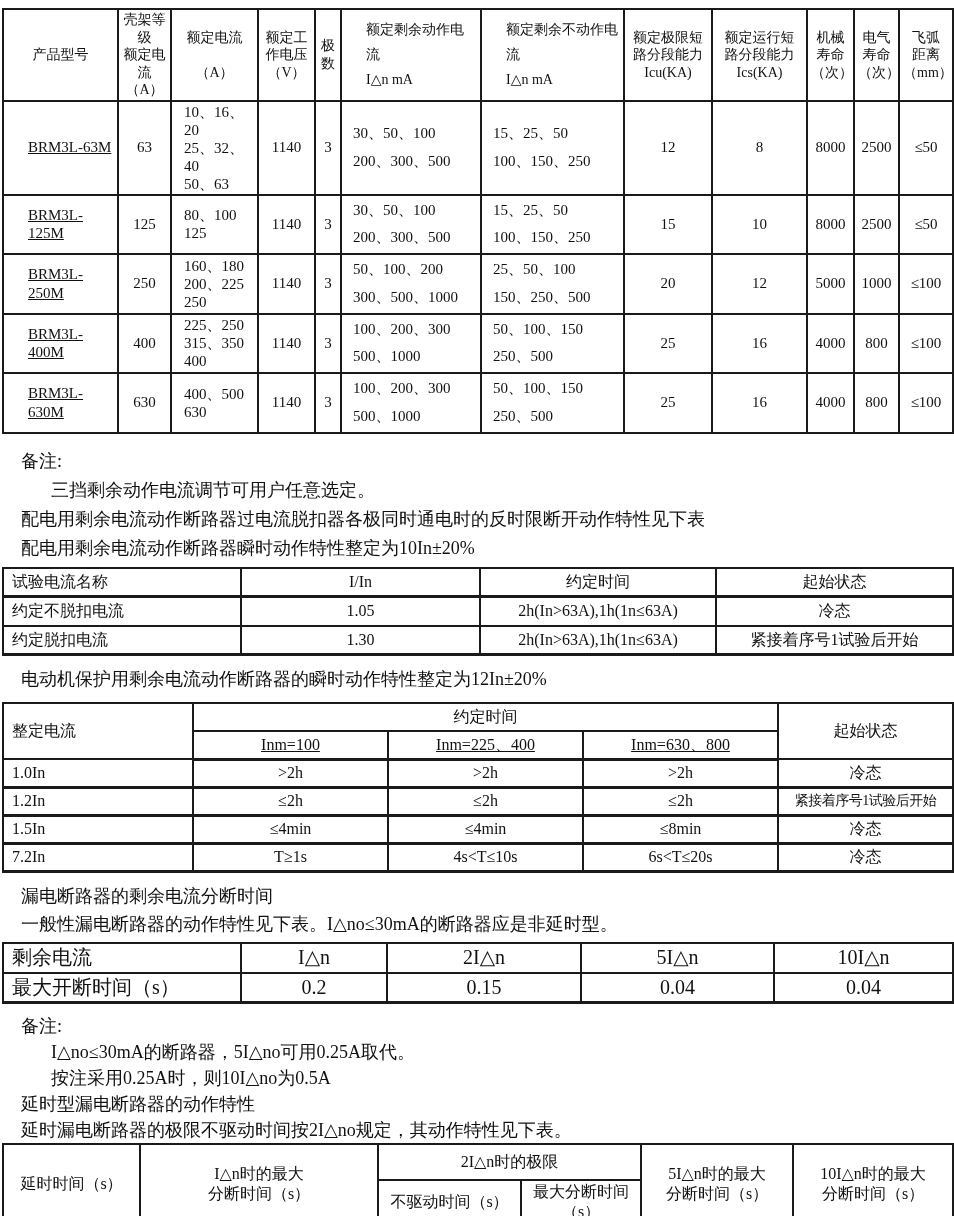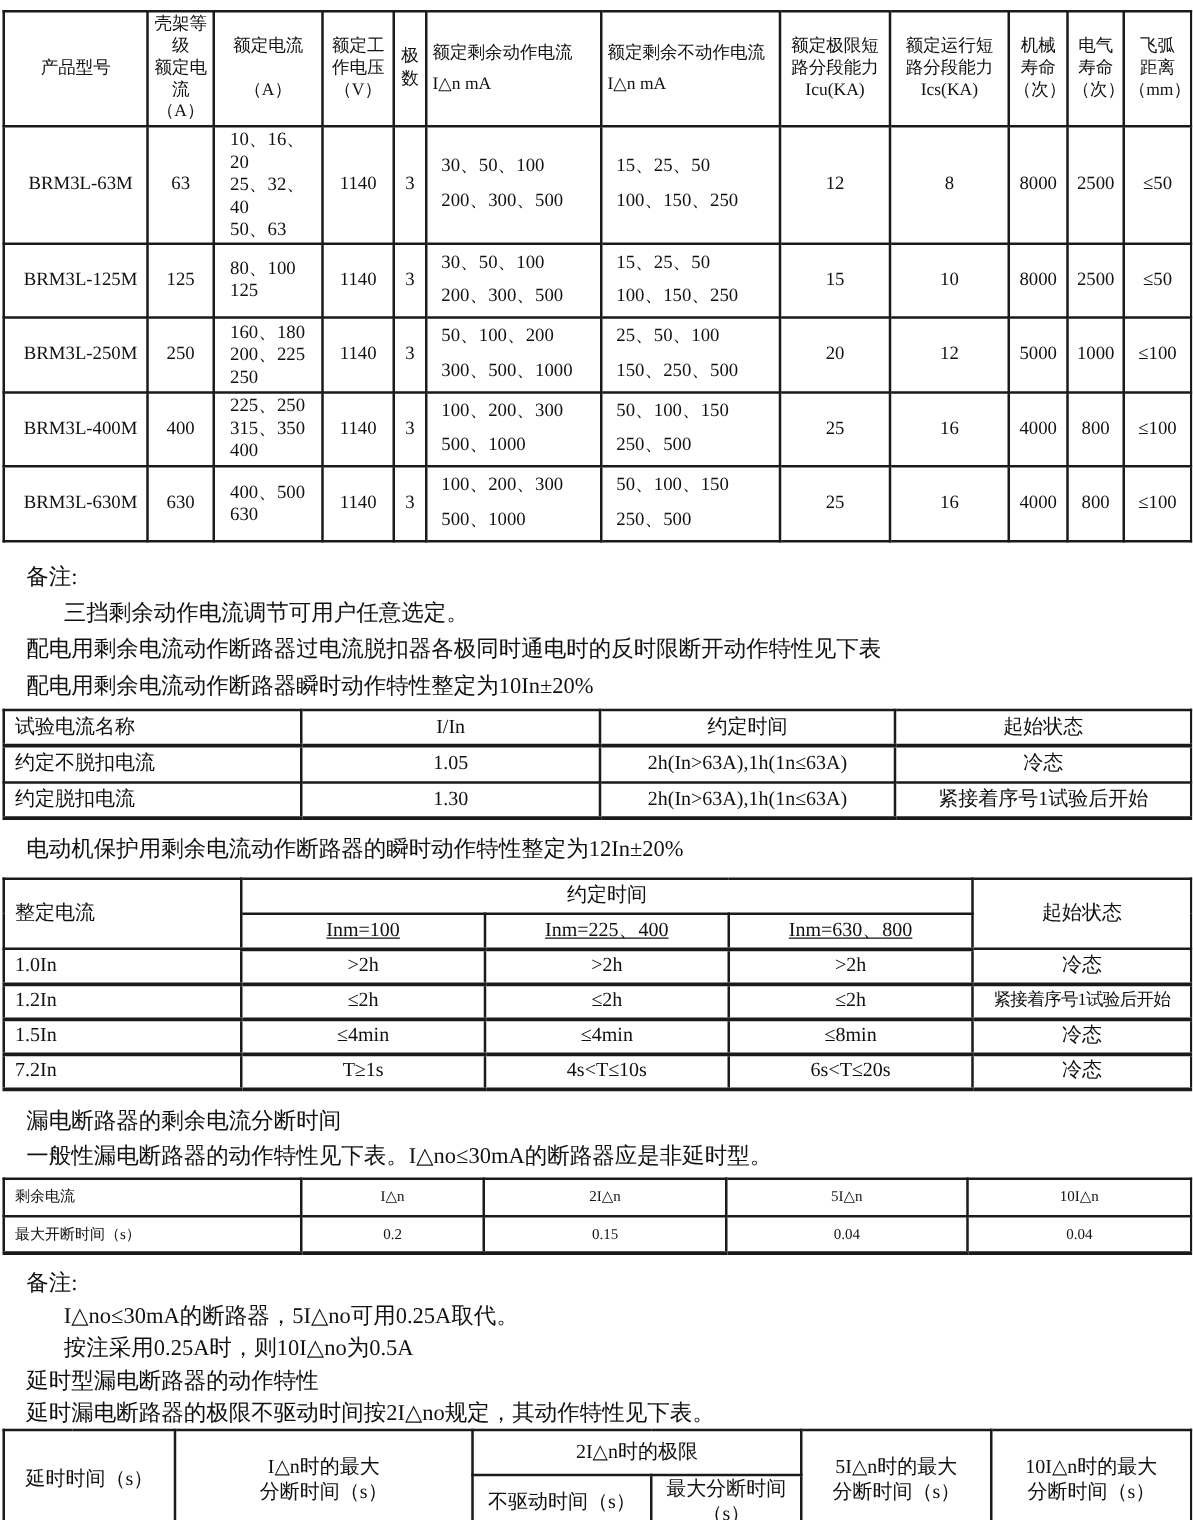--- a/index.html
+++ b/index.html
@@ -9,22 +9,22 @@
     font-family:"Liberation Serif","DejaVu Serif",serif;overflow:hidden;
   }
   table{border-collapse:collapse;table-layout:fixed;width:950px;}
   td{border:2px solid #1a1a1a;text-align:center;vertical-align:middle;
      padding:1px 3px;font-size:15px;line-height:1.25;overflow:hidden;}
   .pre{white-space:pre-line;}
 
   
   .t1 td{font-size:15px;}
   .t1 tr.hdr td{font-size:14px;line-height:1.25;}
-  .t1 tr.hdr td:nth-child(6),.t1 tr.hdr td:nth-child(7){text-align:left;padding-left:4px;line-height:1.8;}
-  .t1 tr.body td:nth-child(1){text-align:center;padding-left:11px;}
+  .t1 tr.hdr td:nth-child(6),.t1 tr.hdr td:nth-child(7){text-align:left;padding-left:24px;line-height:1.8;}
+  .t1 tr.body td:nth-child(1){text-align:left;padding-left:24px;text-decoration:underline;}
   .t1 tr.body td:nth-child(3){text-align:left;padding-left:12px;line-height:1.2;}
   .t1 tr.body td:nth-child(6),.t1 tr.body td:nth-child(7){text-align:left;padding-left:11px;line-height:1.85;}
   .t1 tr{height:55px;}
   .t1 tr.hdr{height:54px;}
 
   
   .notes{margin-left:19px;font-size:18px;line-height:29px;}
   .notes .ind{padding-left:30px;}
   .n1{margin-top:13px;}
   .n2{margin-top:9px;line-height:28px;}
@@ -44,21 +44,21 @@
   .t3 tr{height:28px;}
   .t3 td{font-size:16px;}
   .t3 td.lbl{text-align:left;padding-left:8px;}
   .t3 tr.sub td{border-bottom-width:3px;text-decoration:underline;}
   .t3 tr.body td{border-bottom-width:3px;}
   .t3 td.small{font-size:14px;letter-spacing:-0.5px;padding:0;}
 
   
   .t4{margin-top:4px;}
   .t4 tr{height:30px;}
-  .t4 td{font-size:12px;}
+  .t4 td{font-size:20px;}
   .t4 td:nth-child(1){text-align:left;padding-left:8px;}
   .t4 tr:last-child td{border-bottom-width:3px;}
 
   
   .t5 tr{height:25px;}
   .t5 tr.h1,.t5 tr.h2{height:36px;}
   .t5 td{font-size:16px;}
   .t5 tr.h2 td{border-bottom-width:3px;}
   .t5 td.hspan{border-bottom-width:3px;}
 </style>

